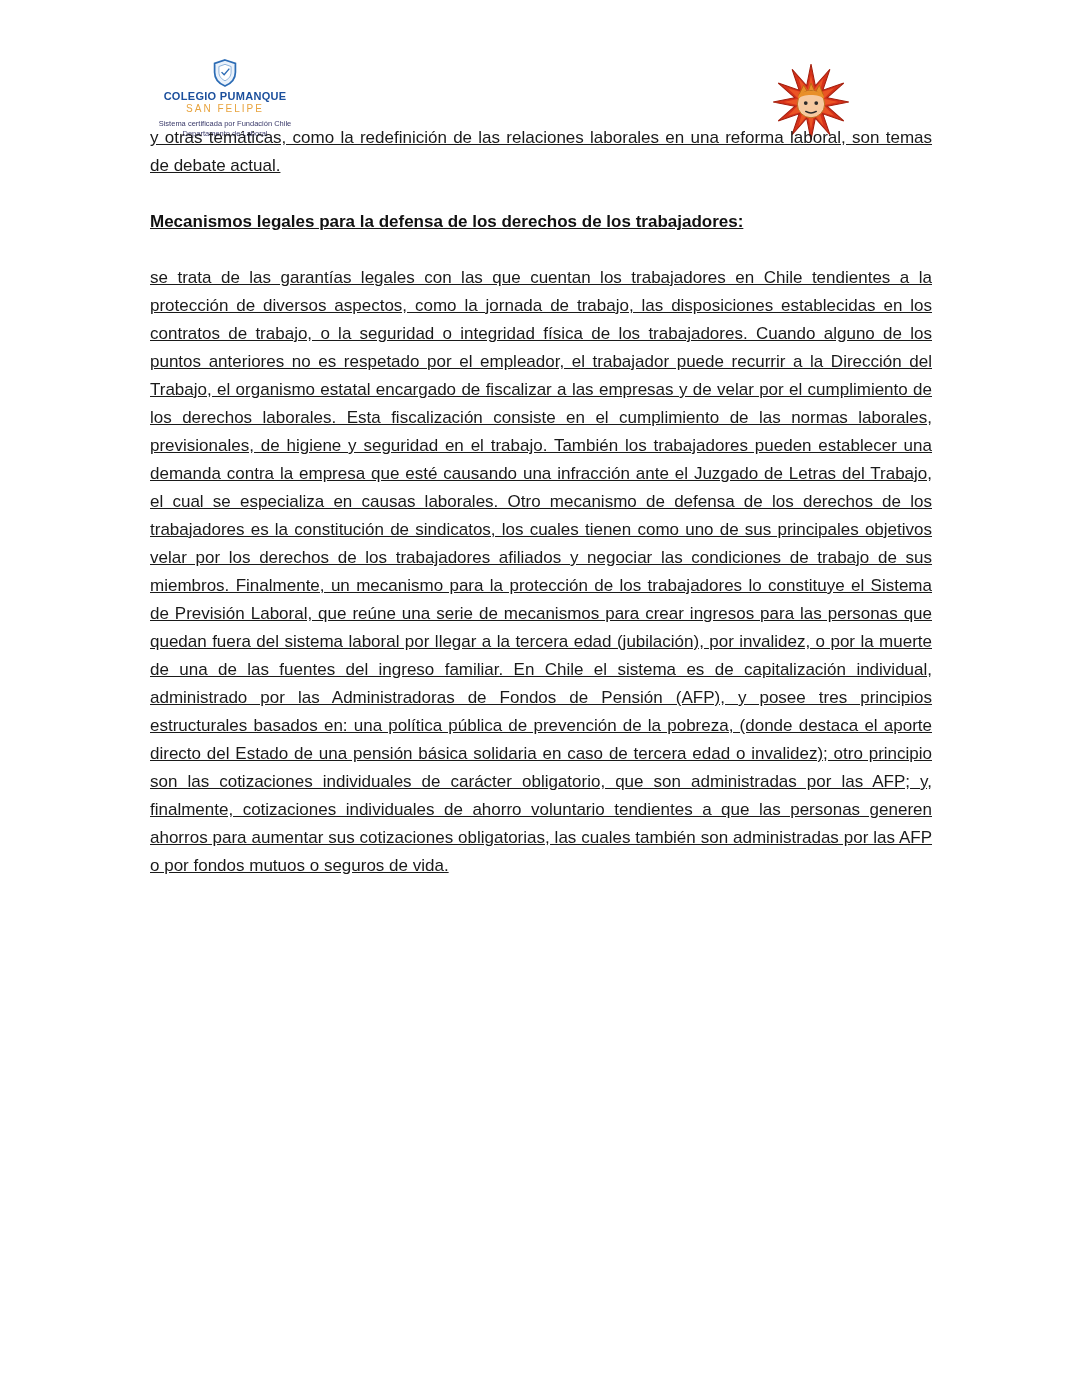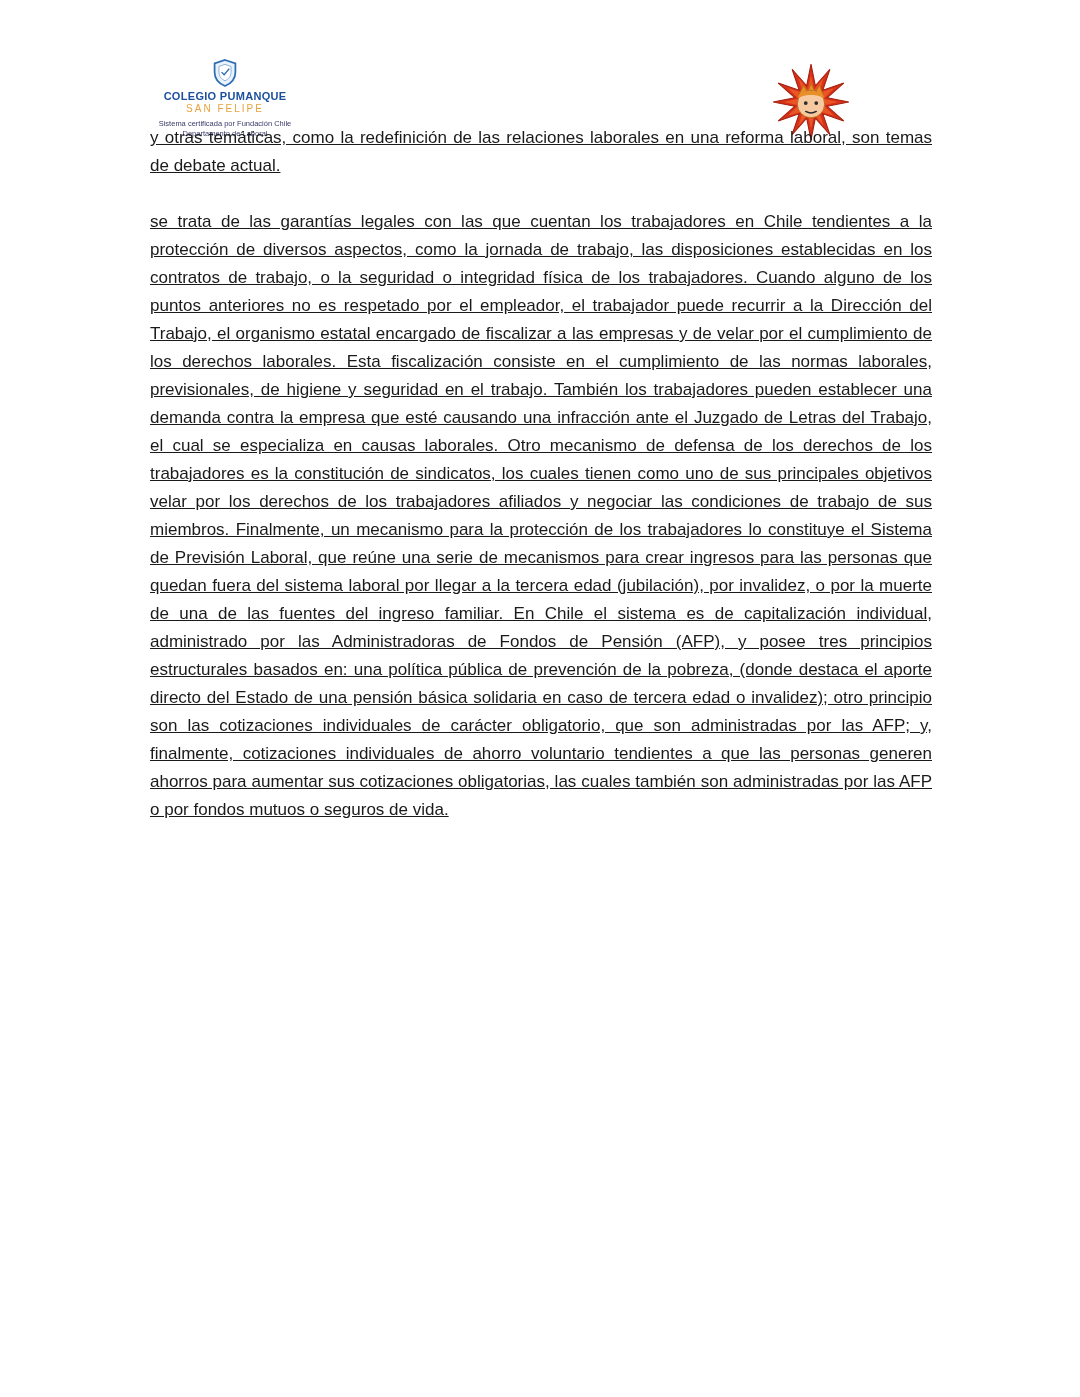--- a/index.html
+++ b/index.html
@@ -130,16 +130,17 @@
           <circle cx="45" cy="41" r="1.8" fill="#2a2a2a"></circle>
           <path d="M35 49 Q40 52 45 49" fill="none" stroke="#2a2a2a" stroke-width="1.4" stroke-linecap="round"></path>
         </g>
       </svg>
     </div>
 
   </header>
 
   <main class="content">
     <p class="intro-paragraph">y otras temáticas, como la redefinición de las relaciones laborales en una reforma laboral, son temas de debate actual.</p>
+    <h2 class="section-heading">Mecanismos legales para la defensa de los derechos de los trabajadores:</h2>
     <p class="body-paragraph">se trata de las garantías legales con las que cuentan los trabajadores en Chile tendientes a la protección de diversos aspectos, como la jornada de trabajo, las disposiciones establecidas en los contratos de trabajo, o la seguridad o integridad física de los trabajadores. Cuando alguno de los puntos anteriores no es respetado por el empleador, el trabajador puede recurrir a la Dirección del Trabajo, el organismo estatal encargado de fiscalizar a las empresas y de velar por el cumplimiento de los derechos laborales. Esta fiscalización consiste en el cumplimiento de las normas laborales, previsionales, de higiene y seguridad en el trabajo. También los trabajadores pueden establecer una demanda contra la empresa que esté causando una infracción ante el Juzgado de Letras del Trabajo, el cual se especializa en causas laborales. Otro mecanismo de defensa de los derechos de los trabajadores es la constitución de sindicatos, los cuales tienen como uno de sus principales objetivos velar por los derechos de los trabajadores afiliados y negociar las condiciones de trabajo de sus miembros. Finalmente, un mecanismo para la protección de los trabajadores lo constituye el Sistema de Previsión Laboral, que reúne una serie de mecanismos para crear ingresos para las personas que quedan fuera del sistema laboral por llegar a la tercera edad (jubilación), por invalidez, o por la muerte de una de las fuentes del ingreso familiar. En Chile el sistema es de capitalización individual, administrado por las Administradoras de Fondos de Pensión (AFP), y posee tres principios estructurales basados en: una política pública de prevención de la pobreza, (donde destaca el aporte directo del Estado de una pensión básica solidaria en caso de tercera edad o invalidez); otro principio son las cotizaciones individuales de carácter obligatorio, que son administradas por las AFP; y, finalmente, cotizaciones individuales de ahorro voluntario tendientes a que las personas generen ahorros para aumentar sus cotizaciones obligatorias, las cuales también son administradas por las AFP o por fondos mutuos o seguros de vida.</p>
   </main>
 
 </div>
 
 </body></html>

